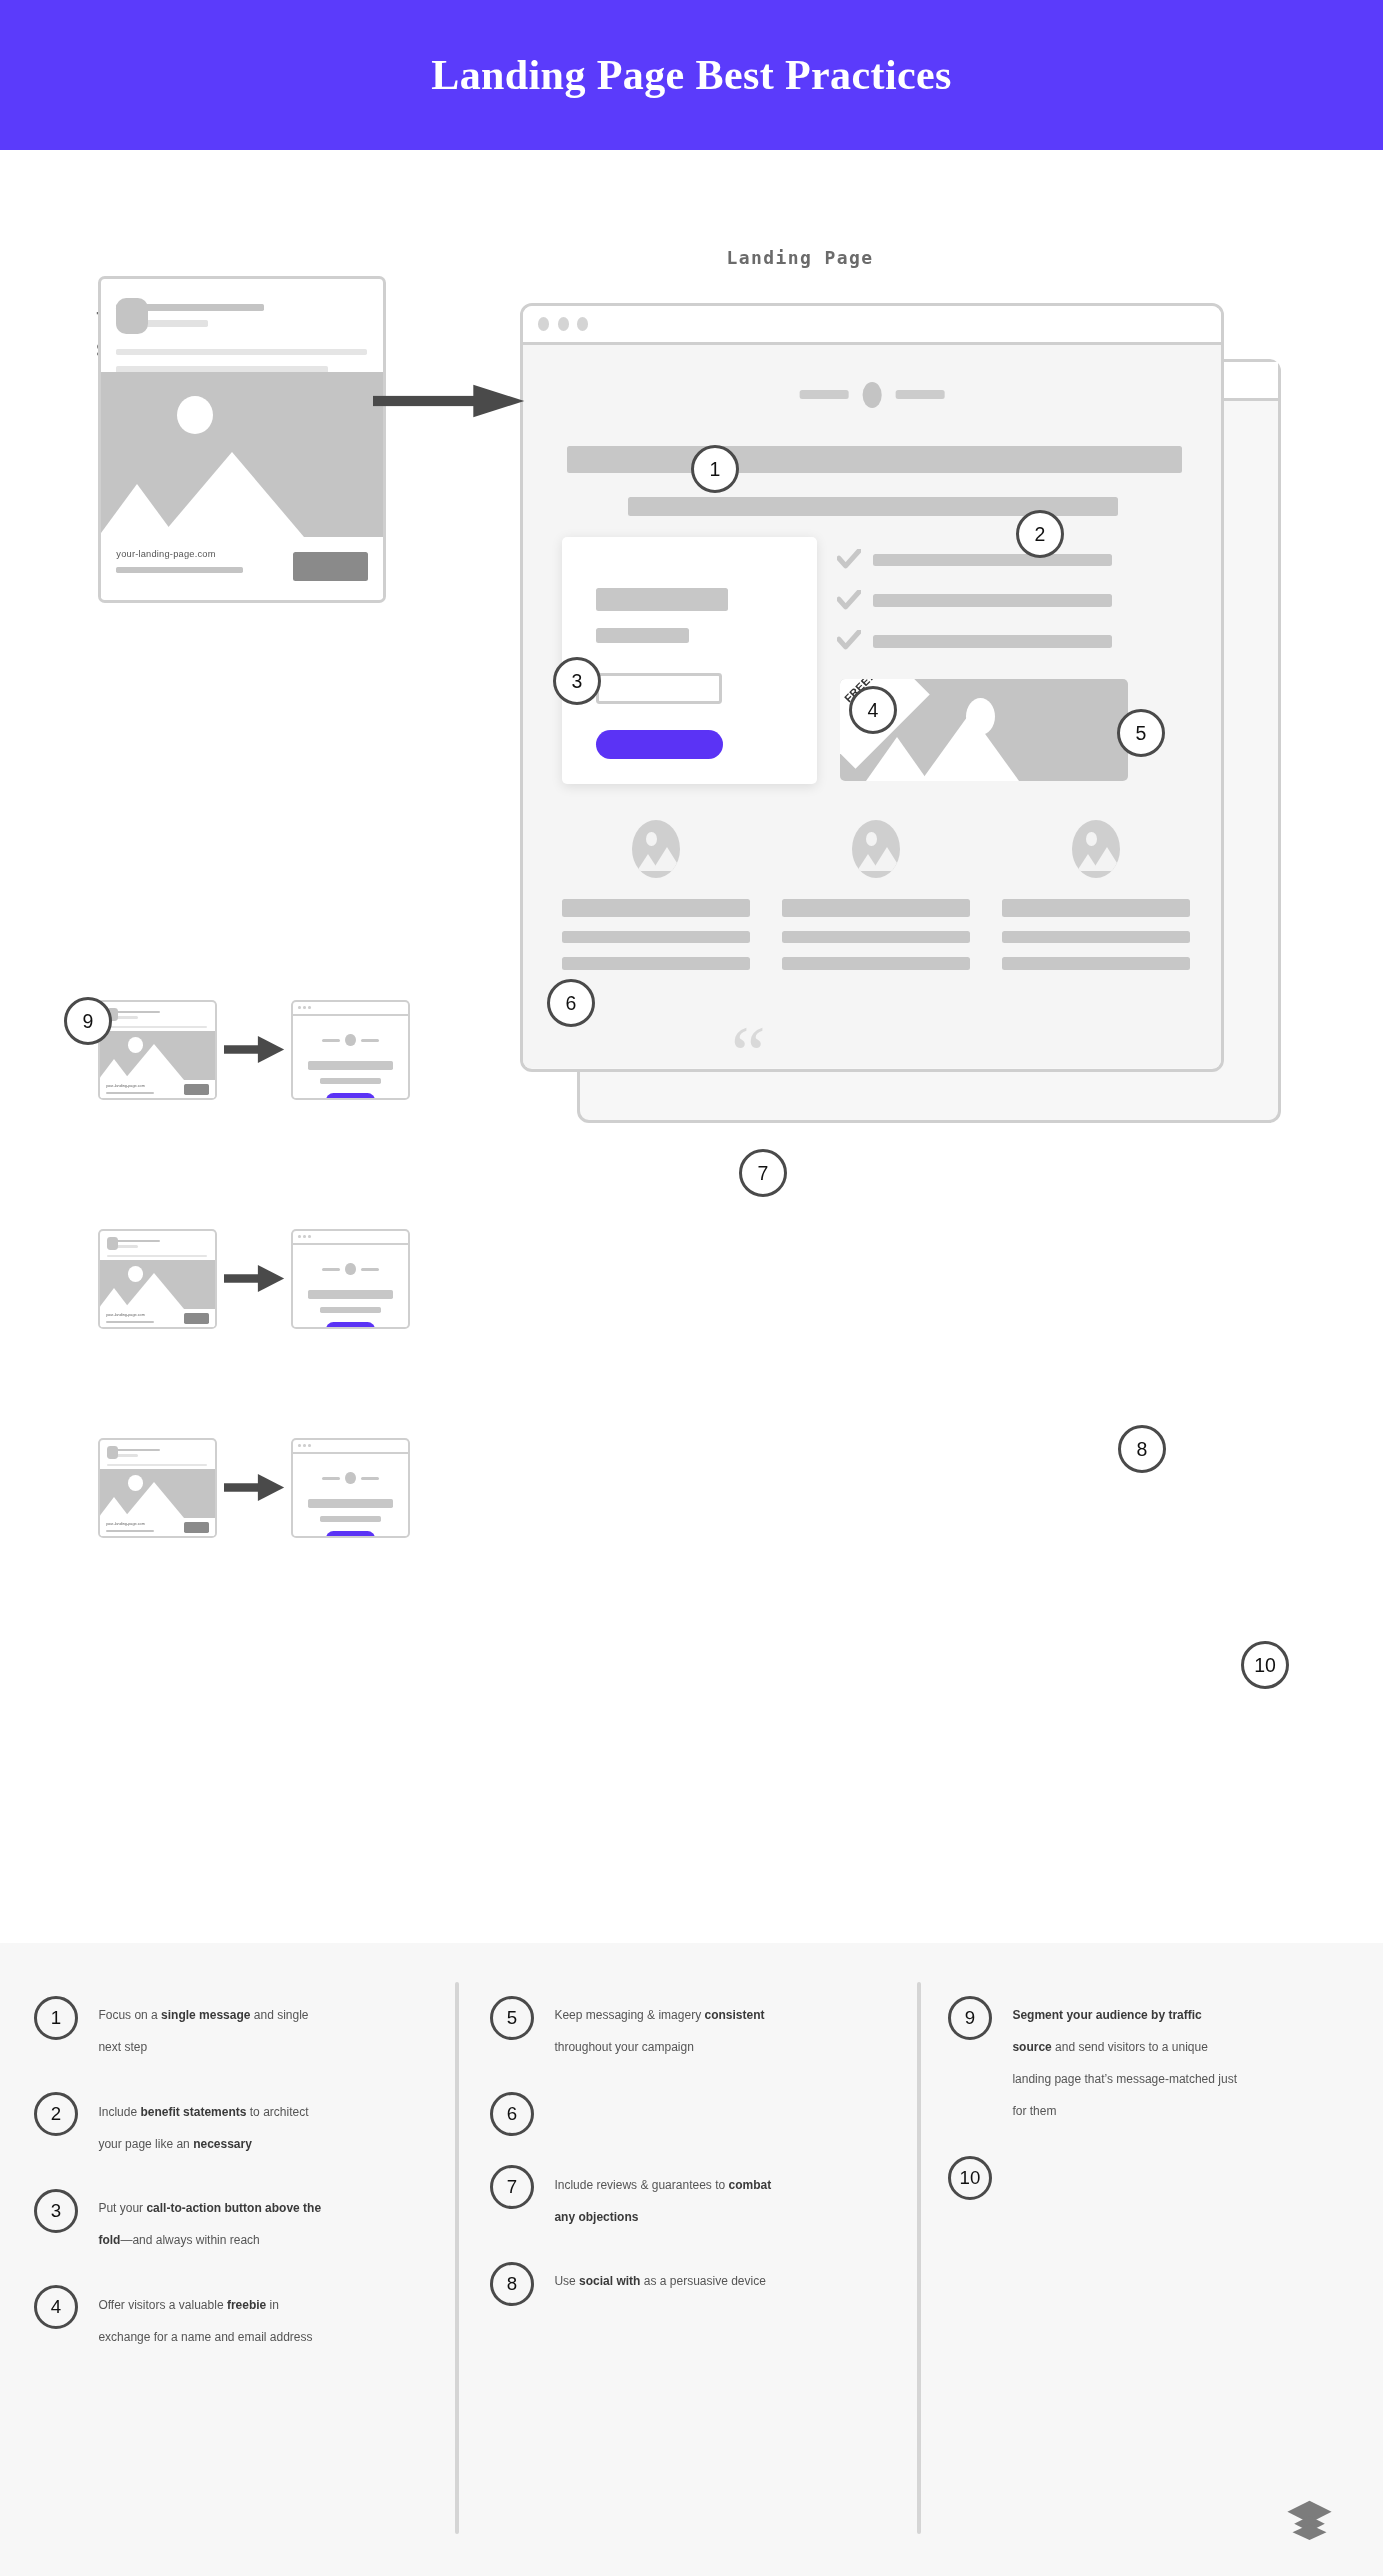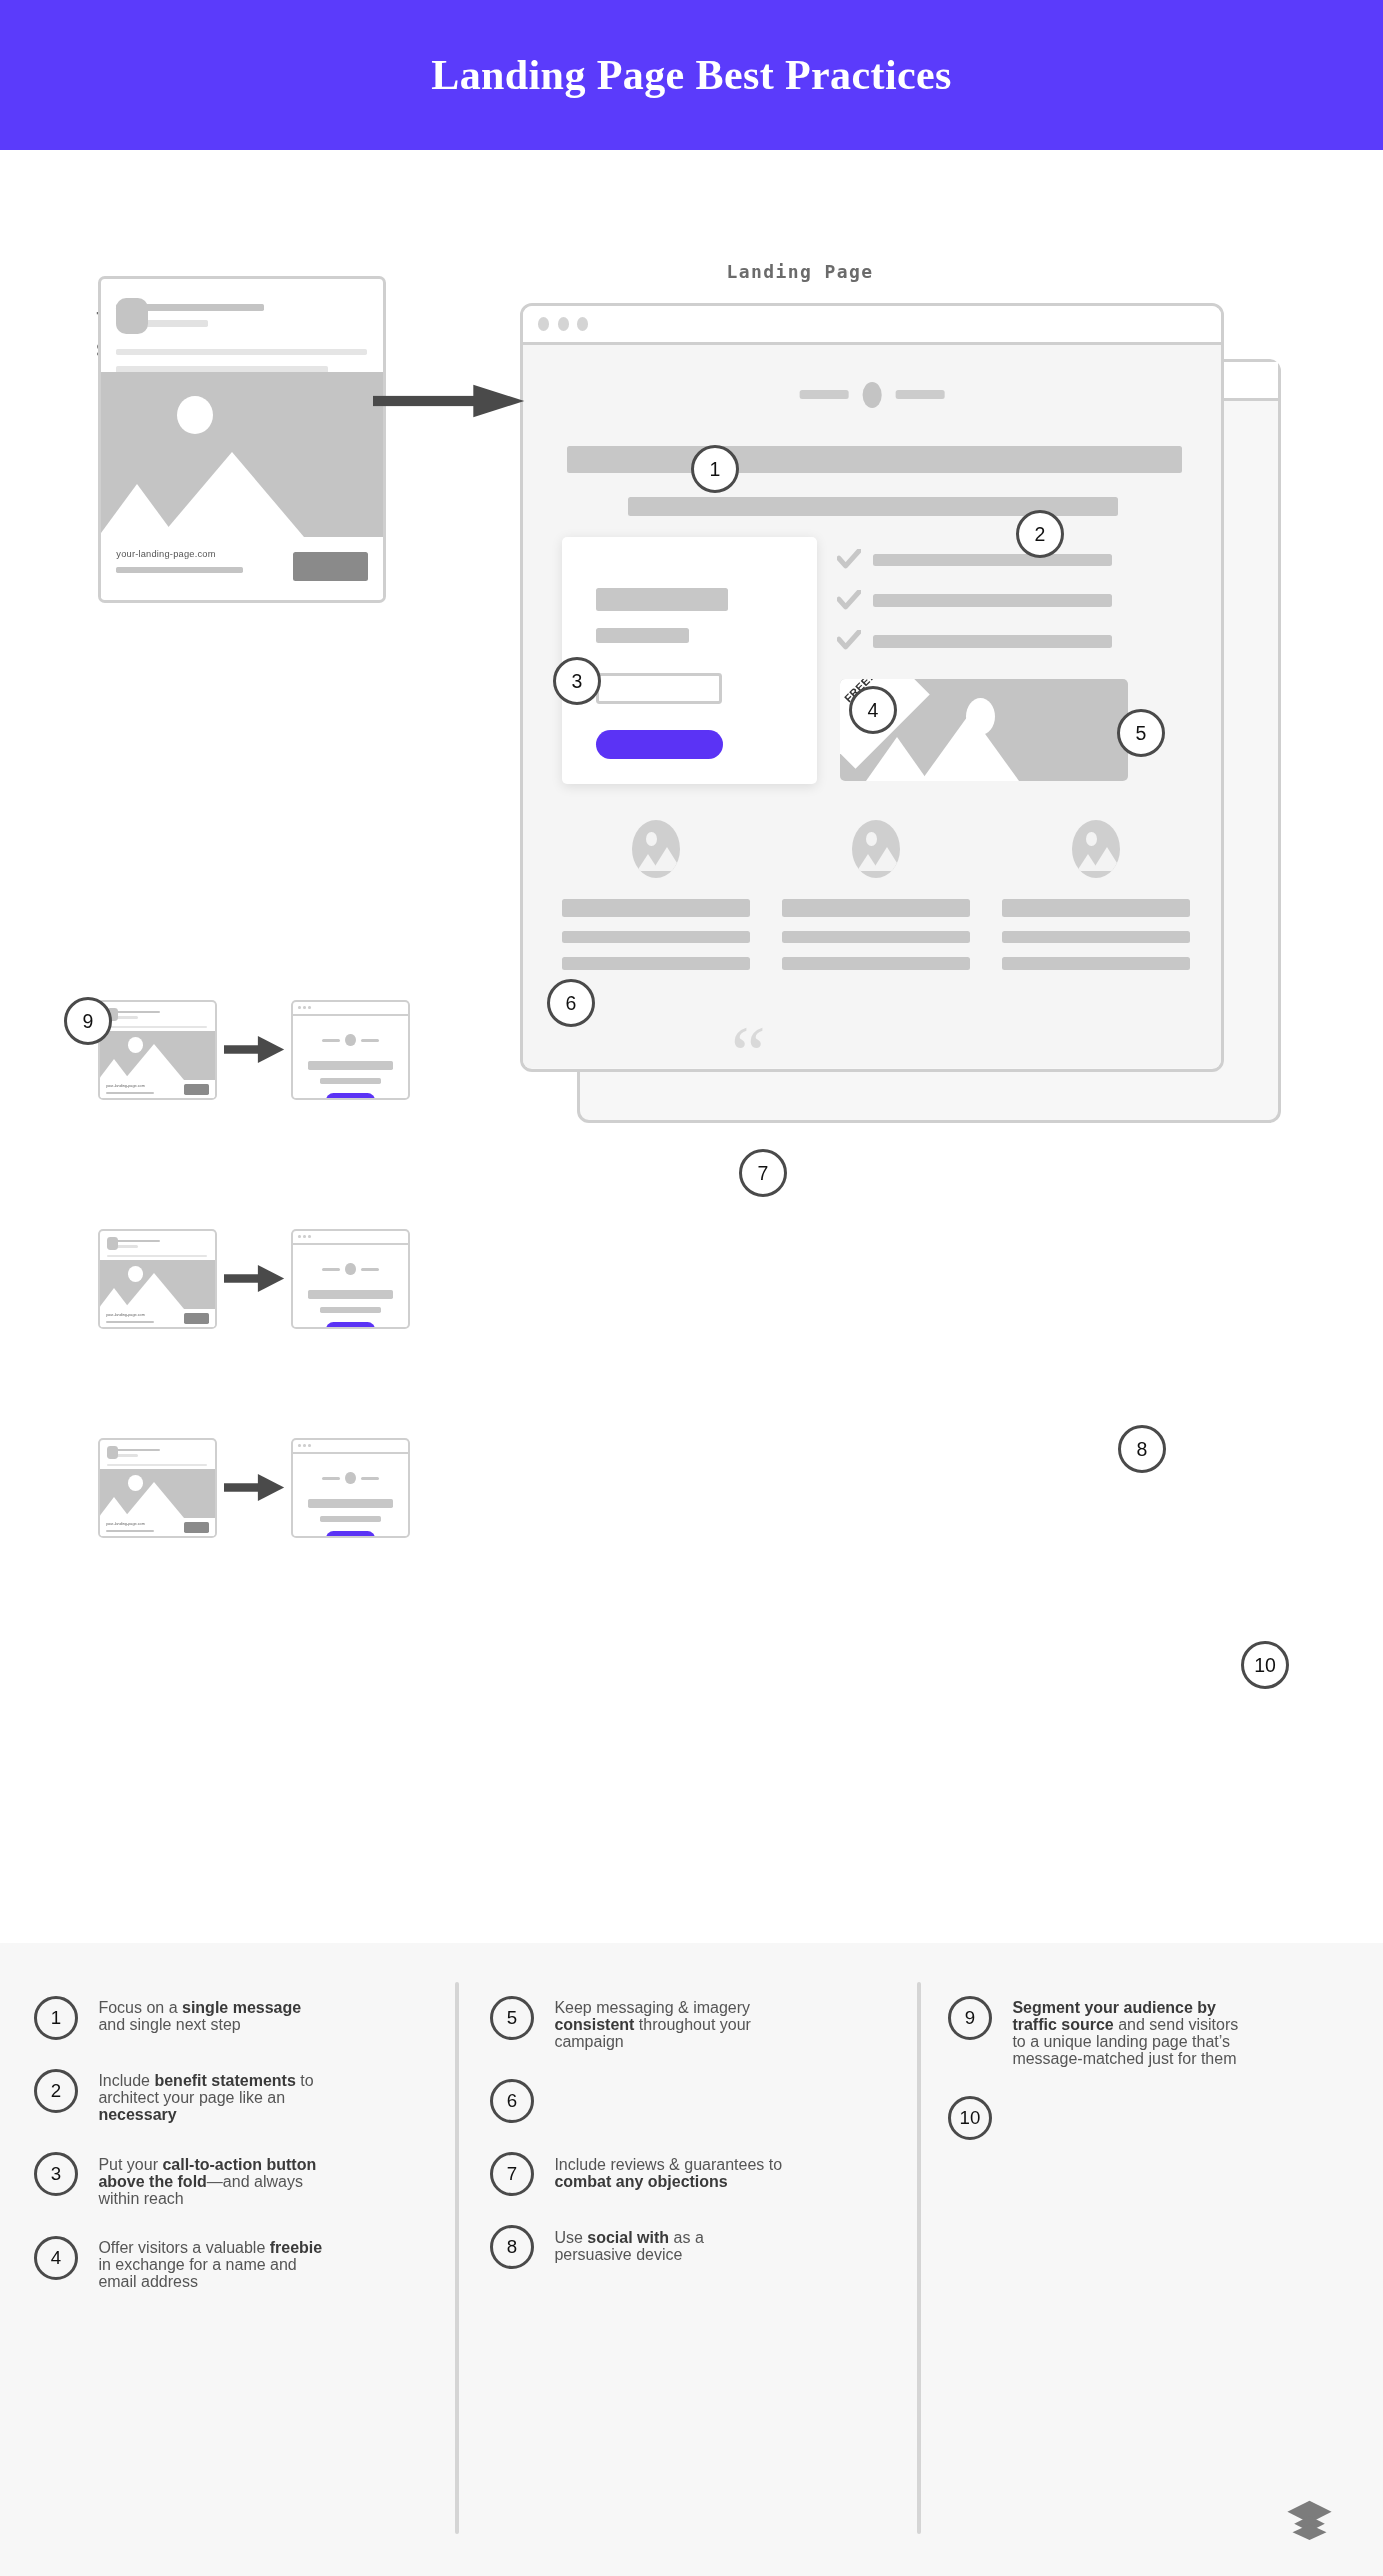--- a/index.html
+++ b/index.html
@@ -24,21 +24,21 @@
 
   
   .diagram { position:absolute; left:0; top:150px; width:1383px; height:1793px; background:#fff; }
 
   .mono-label {
     position:absolute;
     font-family:"DejaVu Sans Mono", monospace;
     font-size:18px; font-weight:700; color:#6b6b6b; letter-spacing:1.4px;
     line-height:31px; white-space:pre-line;
   }
-  #lbl-landing { left:800px; top:106px; transform:translateX(-50%); }
+  #lbl-landing { left:800px; top:92px; transform:translateX(-50%); }
   #lbl-sources { left:96px;  top:153px; }
 
   
   .browser-back {
     position:absolute; left:577px; top:209px; width:704px; height:764px;
     border:3.4px solid #cfcfcf; border-radius:12px; background:#f7f7f7;
   }
   .browser-back .bb-bar { height:39px; border-bottom:3.4px solid #cfcfcf; background:#fff; }
 
   
@@ -229,21 +229,21 @@
   #div1 { left:455px; }
   #div2 { left:917px; }
 
   .lg-item { display:flex; gap:20.4px; margin-bottom:29px; }
   .lg-num {
     flex:0 0 auto; width:44px; height:44px; border-radius:50%;
     background:#f7f7f7; border:3.4px solid #4a4a4a;
     display:flex; align-items:center; justify-content:center;
     font-size:18.7px; color:#111;
   }
-  .lg-txt { font-size:16px; line-height:17px; color:#555555; padding-top:3.4px; max-width:231px; }
+  .lg-txt { font-size:12px; line-height:32px; color:#555555; padding-top:3.4px; max-width:231px; }
   .lg-txt b { color:#3a3a3a; font-weight:700; }
 
   .logo-stack { position:absolute; right:48px; bottom:36px; width:51px; height:41px; }
 </style>
 </head>
 <body>
 
 <div class="page">
 
   <div class="header">

